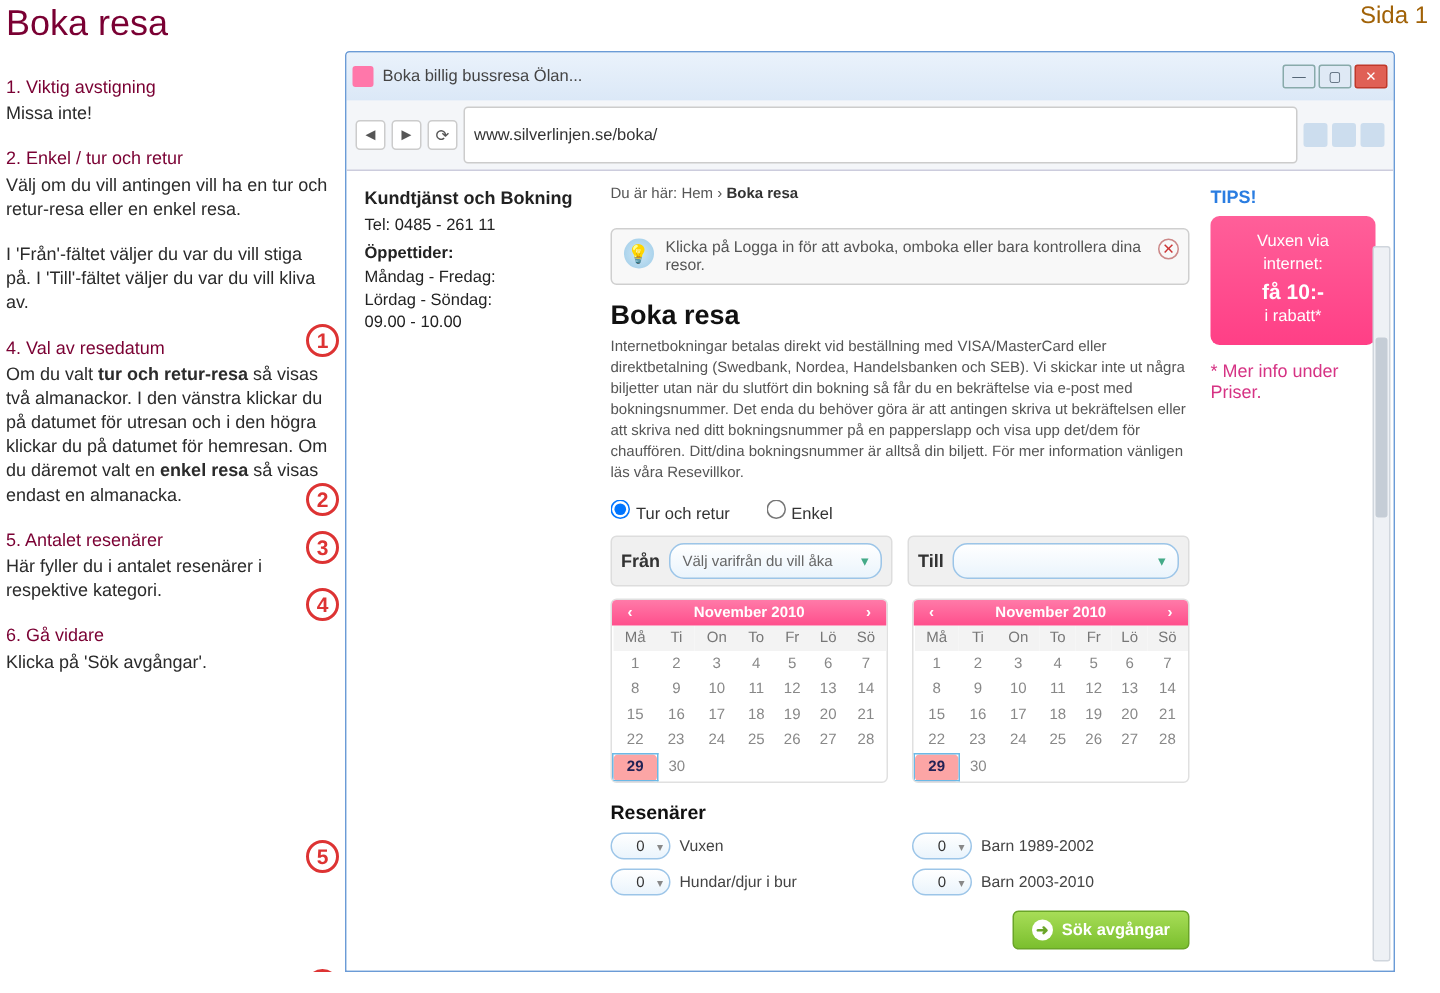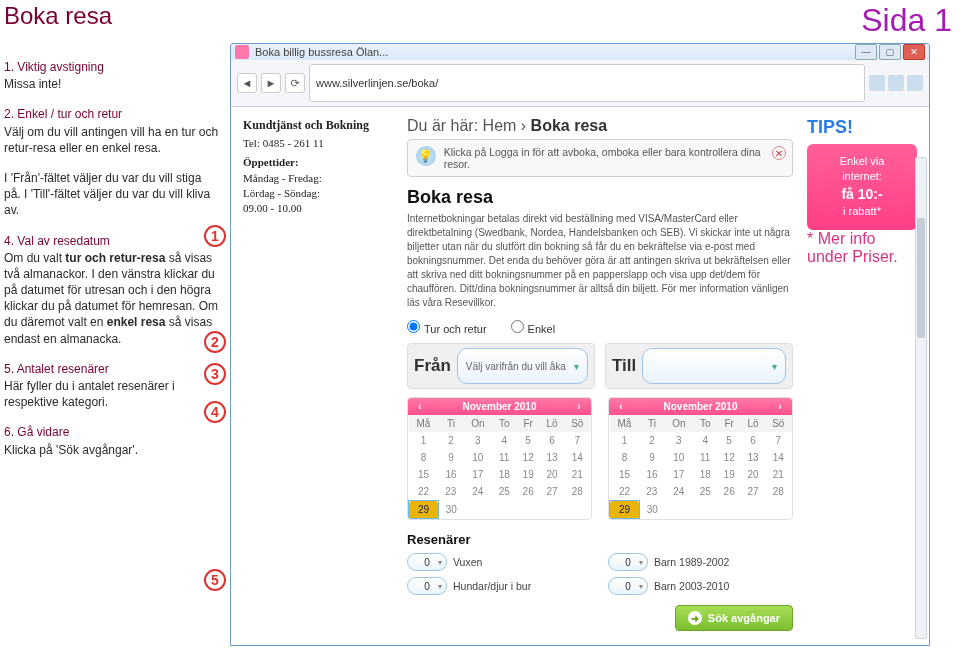--- a/index.html
+++ b/index.html
@@ -2,97 +2,97 @@
 <html><head>
 <meta charset="utf-8">
 <style>
   * { box-sizing: border-box; margin: 0; padding: 0; }
   body { font-family: Verdana, Arial, sans-serif; font-size: 12px; background: #fff; color: #333; width: 960px; }
   .page { display: flex; width: 960px; }
   .left-col { width: 230px; padding: 6px 10px 10px 4px; }
   .right-col { flex: 1; position: relative; padding-top: 4px; }
   .header-row { display: flex; justify-content: space-between; width: 960px; padding: 2px 8px 0 4px; }
   .header-row .title { color: #7a0033; font-size: 24px; }
-  .header-row .page-no { color: #a21caf; font-size: 32px; }
+  .header-row .page-no { color: #a16207; font-size: 16px; }
 
   .sec { margin-top: 14px; line-height: 1.35; }
   .sec .hd .num, .sec .hd .name { color: #7a0033; font-weight: normal; }
   .sec .body { color: #2b2b2b; margin-top: 1px; }
   .sec b { font-weight: bold; }
 
   
   .callouts { position: absolute; left: -26px; top: 0; width: 0; }
   .co { position: absolute; width: 22px; height: 22px; border: 2px solid #d33; border-radius: 50%; display:flex; align-items:center; justify-content:center; color:#d33; font-size: 14px; font-weight: bold; background:#fff; }
 
   
   .browser-frame { border: 1px solid #6b9bd6; border-radius: 3px 3px 0 0; background: #eaf2fb; width: 700px; overflow:hidden; }
-  .titlebar { display:flex; align-items:center; background: linear-gradient(#eaf2fb,#dbe8f7); height:16px; padding:2px 4px; font-size:11px; color:#444; }
+  .titlebar { display:flex; align-items:center; background: linear-gradient(#eaf2fb,#dbe8f7); height:32px; padding:2px 4px; font-size:11px; color:#444; }
   .titlebar .favi { width:14px;height:14px;background:#f7a; border-radius:2px; margin-right:6px;}
   .titlebar .title-text { flex:1; }
   .winbtns { display:flex; gap:2px;}
   .winbtn { width:22px; height:16px; border:1px solid #8aa; background:#dfe9f5; border-radius:2px; display:flex;align-items:center;justify-content:center; font-size:9px; color:#456;}
   .winbtn.close{ background:#e06055; border-color:#c0392b; color:#fff;}
   .navbar { display:flex; align-items:center; gap:4px; background:#f4f6f9; padding:4px 6px; border-bottom:1px solid #ccd;}
   .navbtn { width:20px;height:20px;border:1px solid #ccc; border-radius:3px; background:#fff; display:flex;align-items:center;justify-content:center; font-size:11px;color:#555;}
   .url { flex:1; height:20px; border:1px solid #ccc; border-radius:3px; background:#fff; padding:18px 6px; font-size:11px; color:#333; display:flex; align-items:center;}
   .toolicons { display:flex; gap:3px;}
   .ticon { width:16px;height:16px; background:#cde; border-radius:2px;}
 
   .page-body { background:#fff; padding:10px 12px 14px 12px; display:flex; gap:14px; }
   .main-col { flex:1; }
   .aside { width:110px; }
 
   .kund { font-size:11px; color:#222; line-height:1.4;}
   .kund h4 { font-size:12px; font-weight:bold; margin-bottom:2px;}
   .kund .tel { font-size:11px; margin-bottom:4px;}
 
-  .crumb { font-size:16px; color:#555; margin-bottom:4px;}
+  .crumb { font-size:10px; color:#555; margin-bottom:17px;}
   .crumb b{color:#333;}
   .tipbox { border:1px solid #cfcfcf; background:#f8f8f8; border-radius:4px; padding:6px 8px; font-size:10.5px; color:#555; display:flex; align-items:flex-start; gap:8px; position:relative; margin-bottom:10px;}
   .tipbox .bulb{ width:20px;height:20px; border-radius:50%; background:radial-gradient(#cfe7f5,#9ccbe8); display:flex;align-items:center;justify-content:center; font-size:12px;}
   .tipbox .closex{ position:absolute; right:6px; top:6px; width:14px;height:14px; border-radius:50%; border:1px solid #c88; color:#c33; font-size:10px; display:flex;align-items:center;justify-content:center;}
 
   h2.section-title{ font-size:18px; color:#111; margin:6px 0 4px 0; font-weight:bold;}
   .intro { font-size:10px; color:#555; line-height:1.4; margin-bottom:10px;}
 
   .radios { font-size:11px; color:#333; display:flex; gap:24px; align-items:center; margin:6px 0 8px 0;}
   .radios input{ margin-right:4px;}
 
   .fromto { display:flex; gap:10px; margin-bottom:8px;}
   .ft { flex:1; display:flex; align-items:center; background:#f0f0f0; border:1px solid #ddd; border-radius:4px; padding:4px 6px;}
-  .ft label{ font-size:17px; font-weight:bold; color:#333; margin-right:6px;}
-  .ft .sel{ flex:1; height:36px; border:1px solid #9cc5e8; border-radius:10px; background:linear-gradient(#fff,#eaf4fc); font-size:10px; color:#666; padding:0 8px; display:flex; align-items:center; position:relative;}
+  .ft label{ font-size:12px; font-weight:bold; color:#333; margin-right:6px;}
+  .ft .sel{ flex:1; height:24px; border:1px solid #9cc5e8; border-radius:10px; background:linear-gradient(#fff,#eaf4fc); font-size:10px; color:#666; padding:0 8px; display:flex; align-items:center; position:relative;}
   .ft .sel::after{content:"▾"; position:absolute; right:8px; color:#4a8;}
 
   .calendars { display:flex; gap:16px;}
   .cal { flex:1; border:1px solid #e0e0e0; border-radius:4px; overflow:hidden; font-size:10px;}
   .cal-head { background:linear-gradient(#ff7aa8,#ff4f8c); color:#fff; text-align:center; padding:3px 0; font-weight:bold; position:relative;}
   .cal-head .arrow{position:absolute; top:3px; width:12px; text-align:center;}
   .cal-head .arrow.l{left:6px;} .cal-head .arrow.r{right:6px;}
   .cal table{ width:100%; border-collapse:collapse;}
   .cal th{ background:#f3f3f3; color:#777; font-weight:normal; padding:3px 0;}
   .cal td{ text-align:center; padding:3px 0; color:#888;}
-  .cal td.sel{ background:#eab308; border:1px solid #6bb9e6; border-radius:3px; color:#225; font-weight:normal;}
+  .cal td.sel{ background:#fca5a5; border:1px solid #6bb9e6; border-radius:3px; color:#225; font-weight:bold;}
 
   .res-title{ font-size:13px; font-weight:bold; color:#111; margin:12px 0 6px 0;}
   .res-grid{ display:flex; gap:16px;}
   .res-col{ flex:1; display:flex; flex-direction:column; gap:6px;}
   .spin{ display:flex; align-items:center; gap:6px;}
   .spin .ctrl{ width:40px; height:18px; border:1px solid #9cc5e8; border-radius:9px; background:linear-gradient(#fff,#eaf4fc); display:flex; align-items:center; justify-content:center; font-size:10px; color:#333; position:relative;}
   .spin .ctrl::after{content:"▾"; position:absolute; right:4px; font-size:8px; color:#888;}
   .spin label{ font-size:10.5px; color:#444;}
 
   .searchbtn-row{ display:flex; justify-content:flex-end; margin-top:10px;}
   .searchbtn{ background:linear-gradient(#a7dd57,#7bbf2e); border:1px solid #6aa528; color:#fff; font-size:11px; font-weight:bold; padding:5px 12px; border-radius:4px; display:flex; align-items:center; gap:6px;}
   .searchbtn .go{ width:14px;height:14px;border-radius:50%;background:#fff;color:#6aa528;display:flex;align-items:center;justify-content:center;font-size:10px;}
 
-  .aside .tips-head{ color:#2a7de1; font-weight:bold; font-size:18px; margin-bottom:6px;}
+  .aside .tips-head{ color:#2a7de1; font-weight:bold; font-size:12px; margin-bottom:6px;}
   .promo{ background:linear-gradient(#ff5f99,#ff3f86); color:#fff; border-radius:6px; padding:10px 8px; font-size:11px; text-align:center; line-height:1.4;}
   .promo .big{ font-size:14px; font-weight:bold;}
-  .aside .more{ font-size:16px; color:#d63384; }
+  .aside .more{ font-size:12px; color:#d63384; margin-top:10px;}
 
   .scrollbar{ position:absolute; right:2px; top:50px; bottom:6px; width:12px; background:#eef1f5; border:1px solid #d0d6dd; border-radius:2px;}
   .scrollbar .thumb{ position:absolute; top:60px; left:1px; right:1px; height:120px; background:#c5cdd6; border-radius:2px;}
 </style>
 </head>
 <body>
 
 <div class="header-row">
   <div class="title">Boka resa</div>
   <div class="page-no">Sida 1</div>
@@ -154,21 +154,21 @@
         <div class="url">www.silverlinjen.se/boka/</div>
         <div class="toolicons">
           <div class="ticon"></div>
           <div class="ticon"></div>
           <div class="ticon"></div>
         </div>
       </div>
 
       <div style="position:relative;">
         <div class="page-body">
-          <div style="width:150px;font-family:Liberation Serif, serif;">
+          <div style="width:150px;">
             <div class="kund">
               <h4>Kundtjänst och Bokning</h4>
               <div class="tel"><span>Tel:</span> <span>0485 - 261 11</span></div>
               <div style="font-weight:bold;">Öppettider:</div>
               <div>Måndag - Fredag:</div>
               <div>Lördag - Söndag:</div>
               <div>09.00 - 10.00</div>
             </div>
           </div>
 
@@ -361,21 +361,21 @@
               <button class="searchbtn">
                 <span class="go">➜</span>
                 <span>Sök avgångar</span>
               </button>
             </div>
           </div>
 
           <div class="aside">
             <div class="tips-head">TIPS!</div>
             <div class="promo">
-              <div>Enkel via</div>
+              <div>Vuxen via</div>
               <div>internet:</div>
               <div class="big">få 10:-</div>
               <div>i rabatt*</div>
             </div>
             <div class="more">* Mer info under Priser.</div>
           </div>
         </div>
         <div class="scrollbar">
             <div class="thumb"></div>
           </div>

